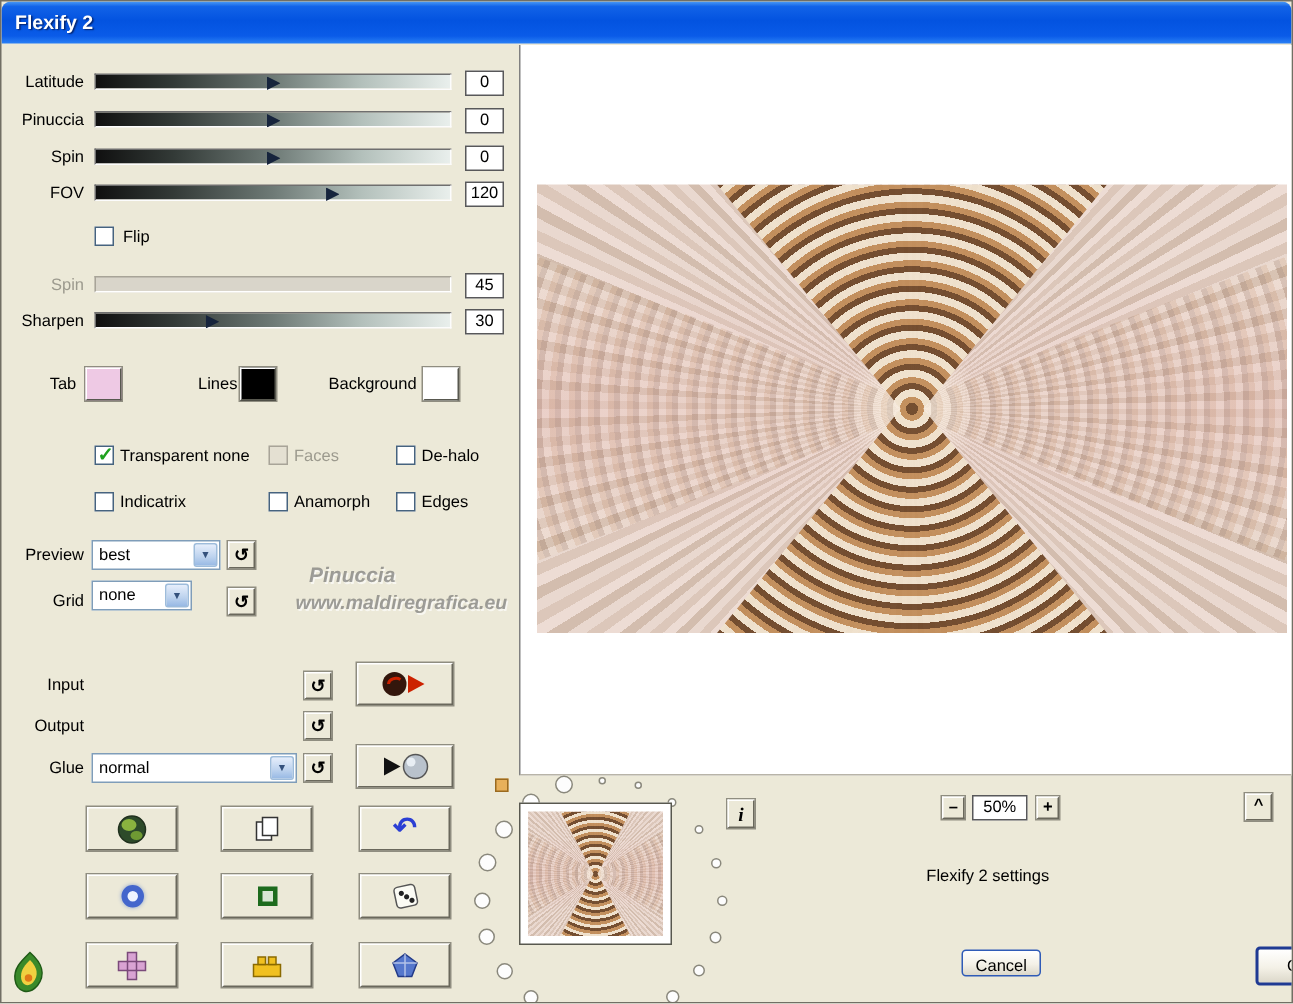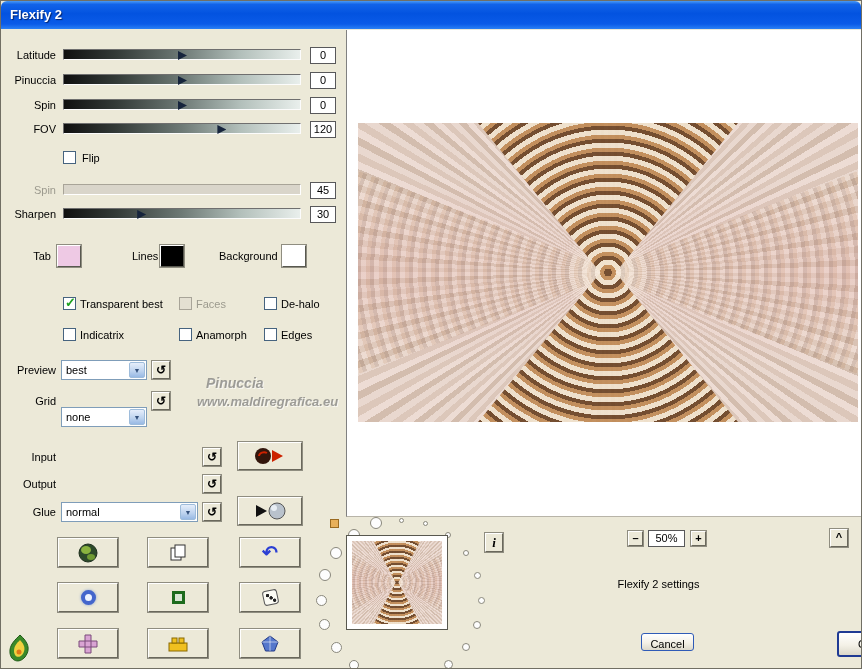--- a/index.html
+++ b/index.html
@@ -137,42 +137,42 @@
   <div class="valbox" style="top:205px">30</div>
 
   <div class="cblabel" style="left:30px;top:249px;width:22px;text-align:center">Tab</div>
   <div class="swatch" style="left:56px;top:244px;background:#eec9e4"></div>
   <div class="cblabel" style="left:131px;top:249px">Lines</div>
   <div class="swatch" style="left:159px;top:244px;background:#000000"></div>
   <div class="cblabel" style="left:218px;top:249px">Background</div>
   <div class="swatch" style="left:281px;top:244px;background:#ffffff"></div>
 
   <div class="cb checked" style="left:62px;top:296px"></div>
-  <div class="cblabel" style="left:79px;top:297px">Transparent best</div>
+  <div class="cblabel" style="left:79px;top:297px">Transparent none</div>
   <div class="cb off" style="left:178px;top:296px"></div>
   <div class="cblabel dis" style="left:195px;top:297px">Faces</div>
   <div class="cb" style="left:263px;top:296px"></div>
   <div class="cblabel" style="left:280px;top:297px">De-halo</div>
 
   <div class="cb" style="left:62px;top:327px"></div>
   <div class="cblabel" style="left:79px;top:328px">Indicatrix</div>
   <div class="cb" style="left:178px;top:327px"></div>
   <div class="cblabel" style="left:195px;top:328px">Anamorph</div>
   <div class="cb" style="left:263px;top:327px"></div>
   <div class="cblabel" style="left:280px;top:328px">Edges</div>
 
   <div class="slabel" style="left:0;top:363px">Preview</div>
   <div class="combo" style="left:60px;top:359px;width:86px">
     <span class="cval">best</span>
     <span class="drop">▼</span>
   </div>
   <div class="rbtn" style="left:151px;top:360px"><span>↺</span></div>
 
   <div class="slabel" style="left:0;top:394px">Grid</div>
-  <div class="combo" style="left:60px;top:406px;width:86px">
+  <div class="combo" style="left:60px;top:386px;width:67px">
     <span class="cval">none</span>
     <span class="drop">▼</span>
   </div>
   <div class="rbtn" style="left:151px;top:391px"><span>↺</span></div>
 
   <div class="watermark" id="wm1">Pinuccia</div>
   <div class="watermark" id="wm2">www.maldiregrafica.eu</div>
 
   <div class="slabel" style="left:0;top:450px">Input</div>
   <div class="rbtn" style="left:202px;top:447px"><span>↺</span></div>

